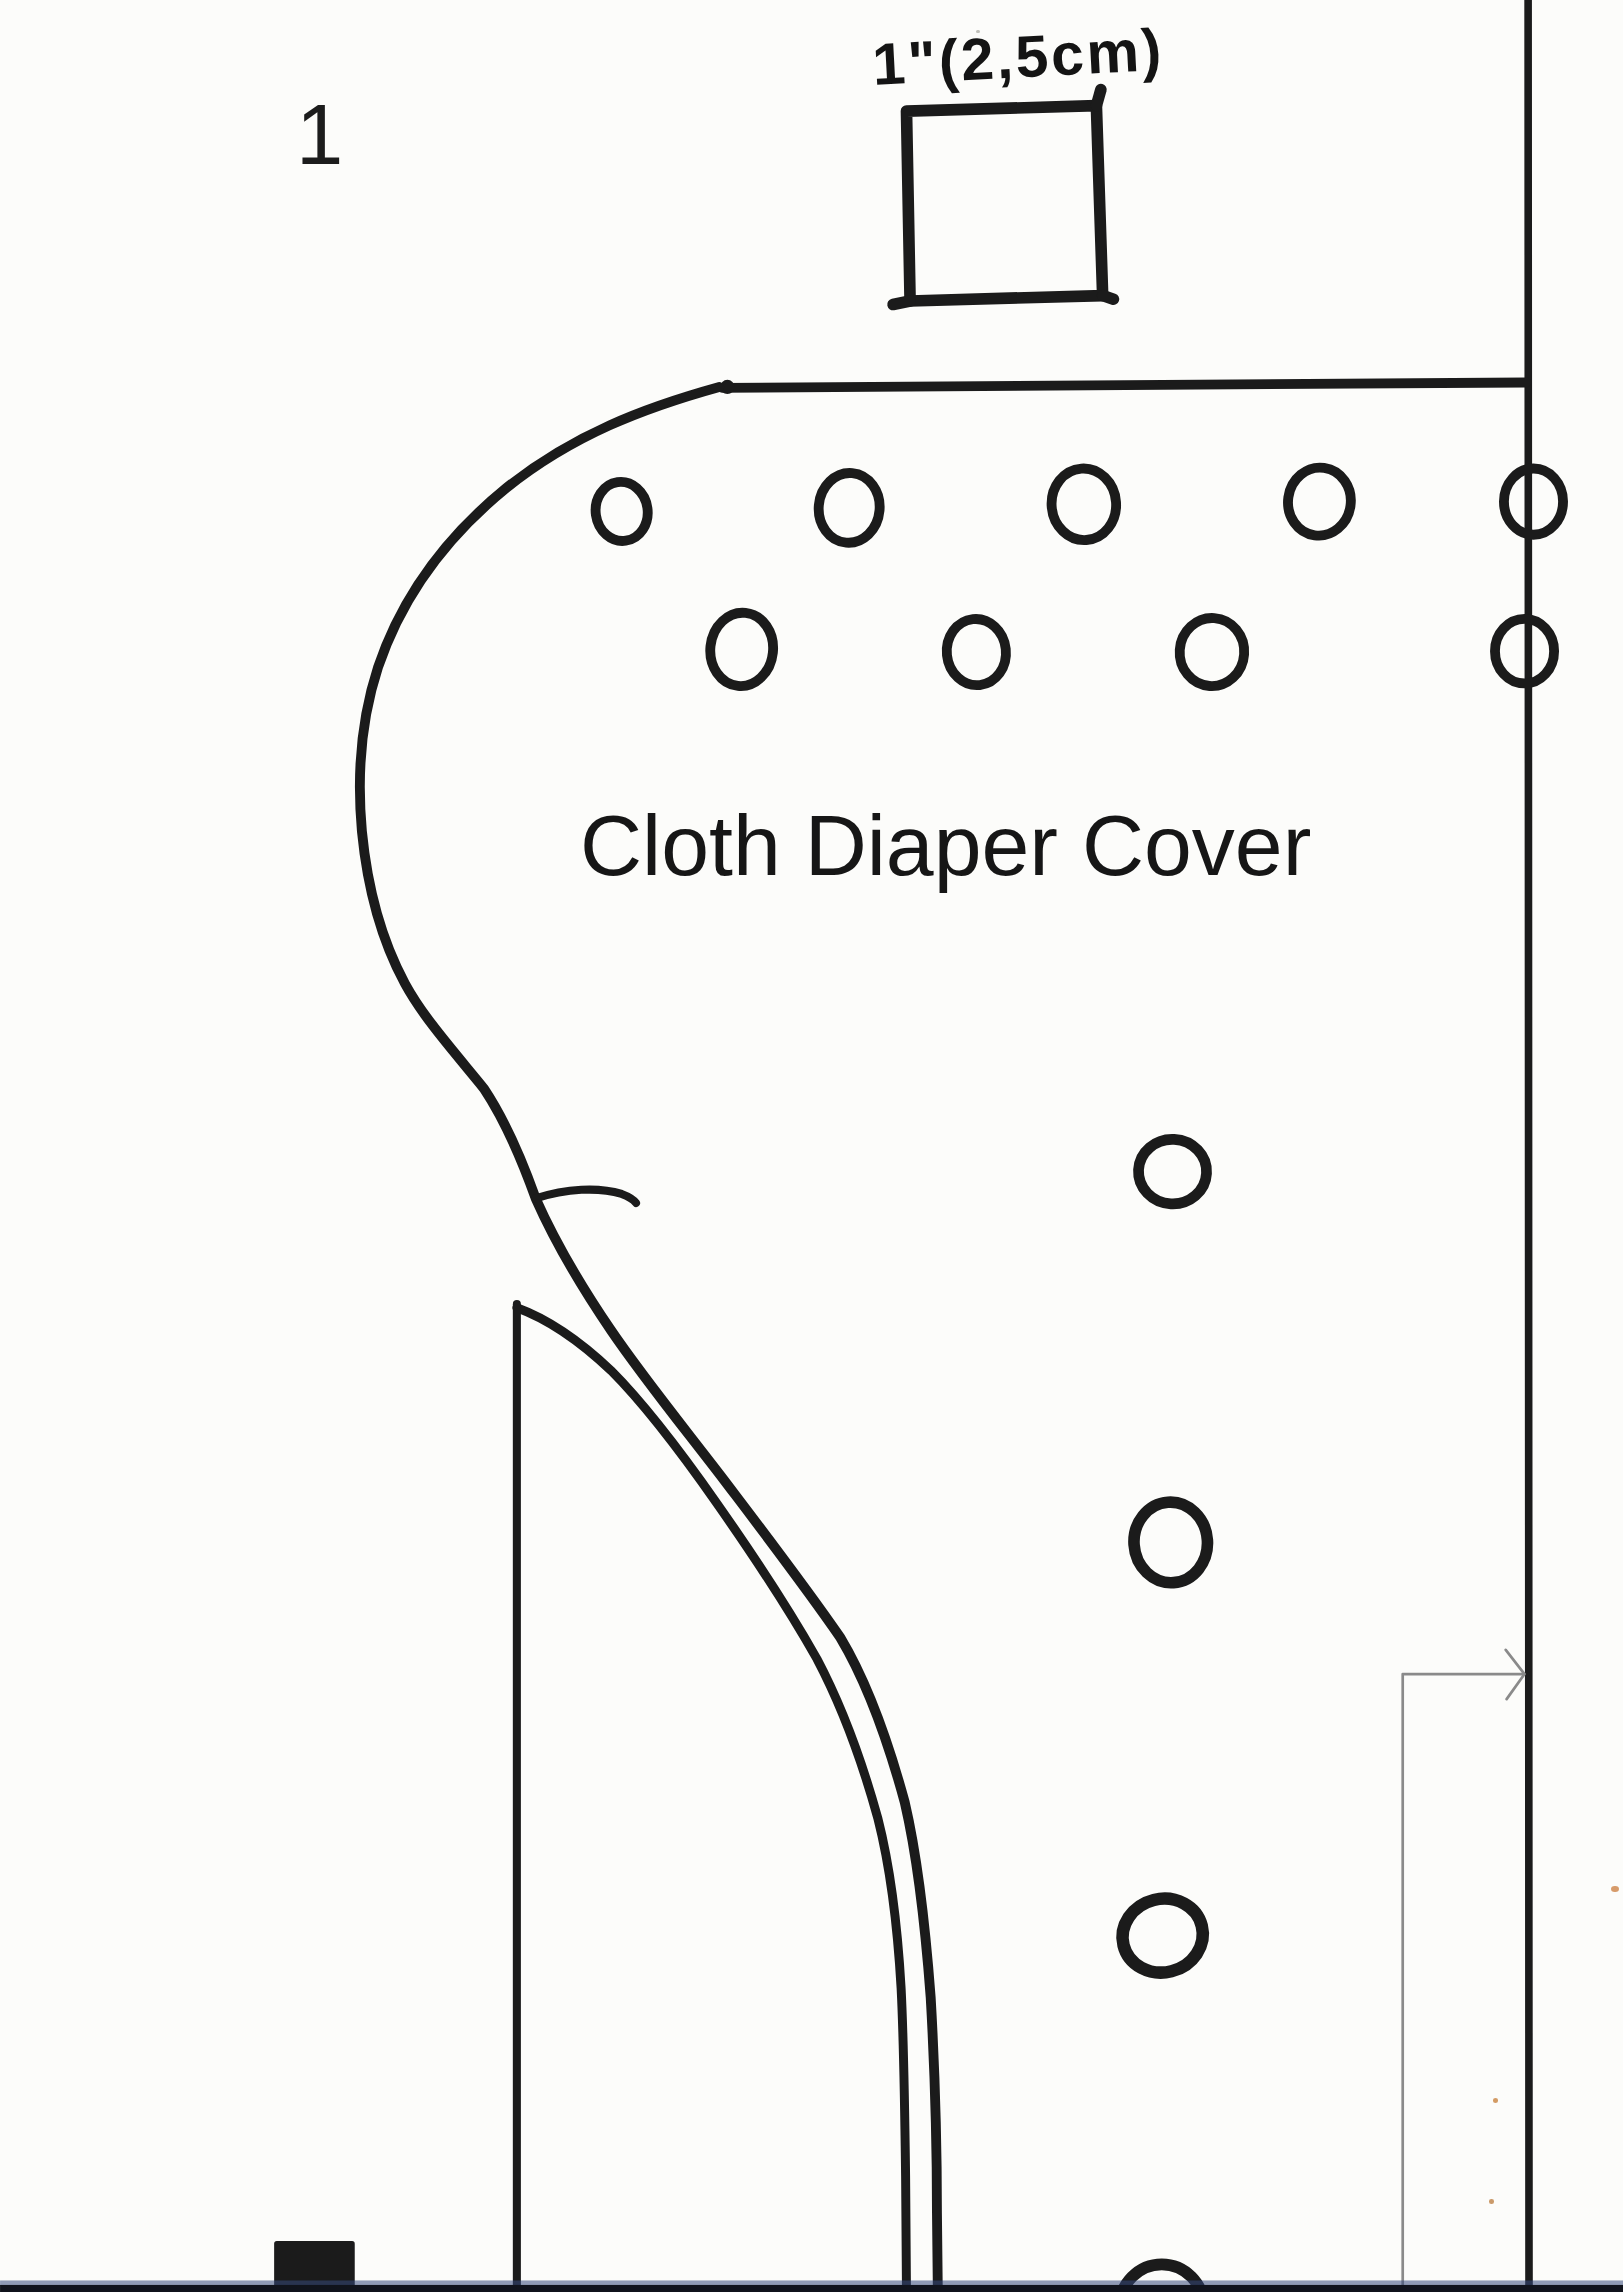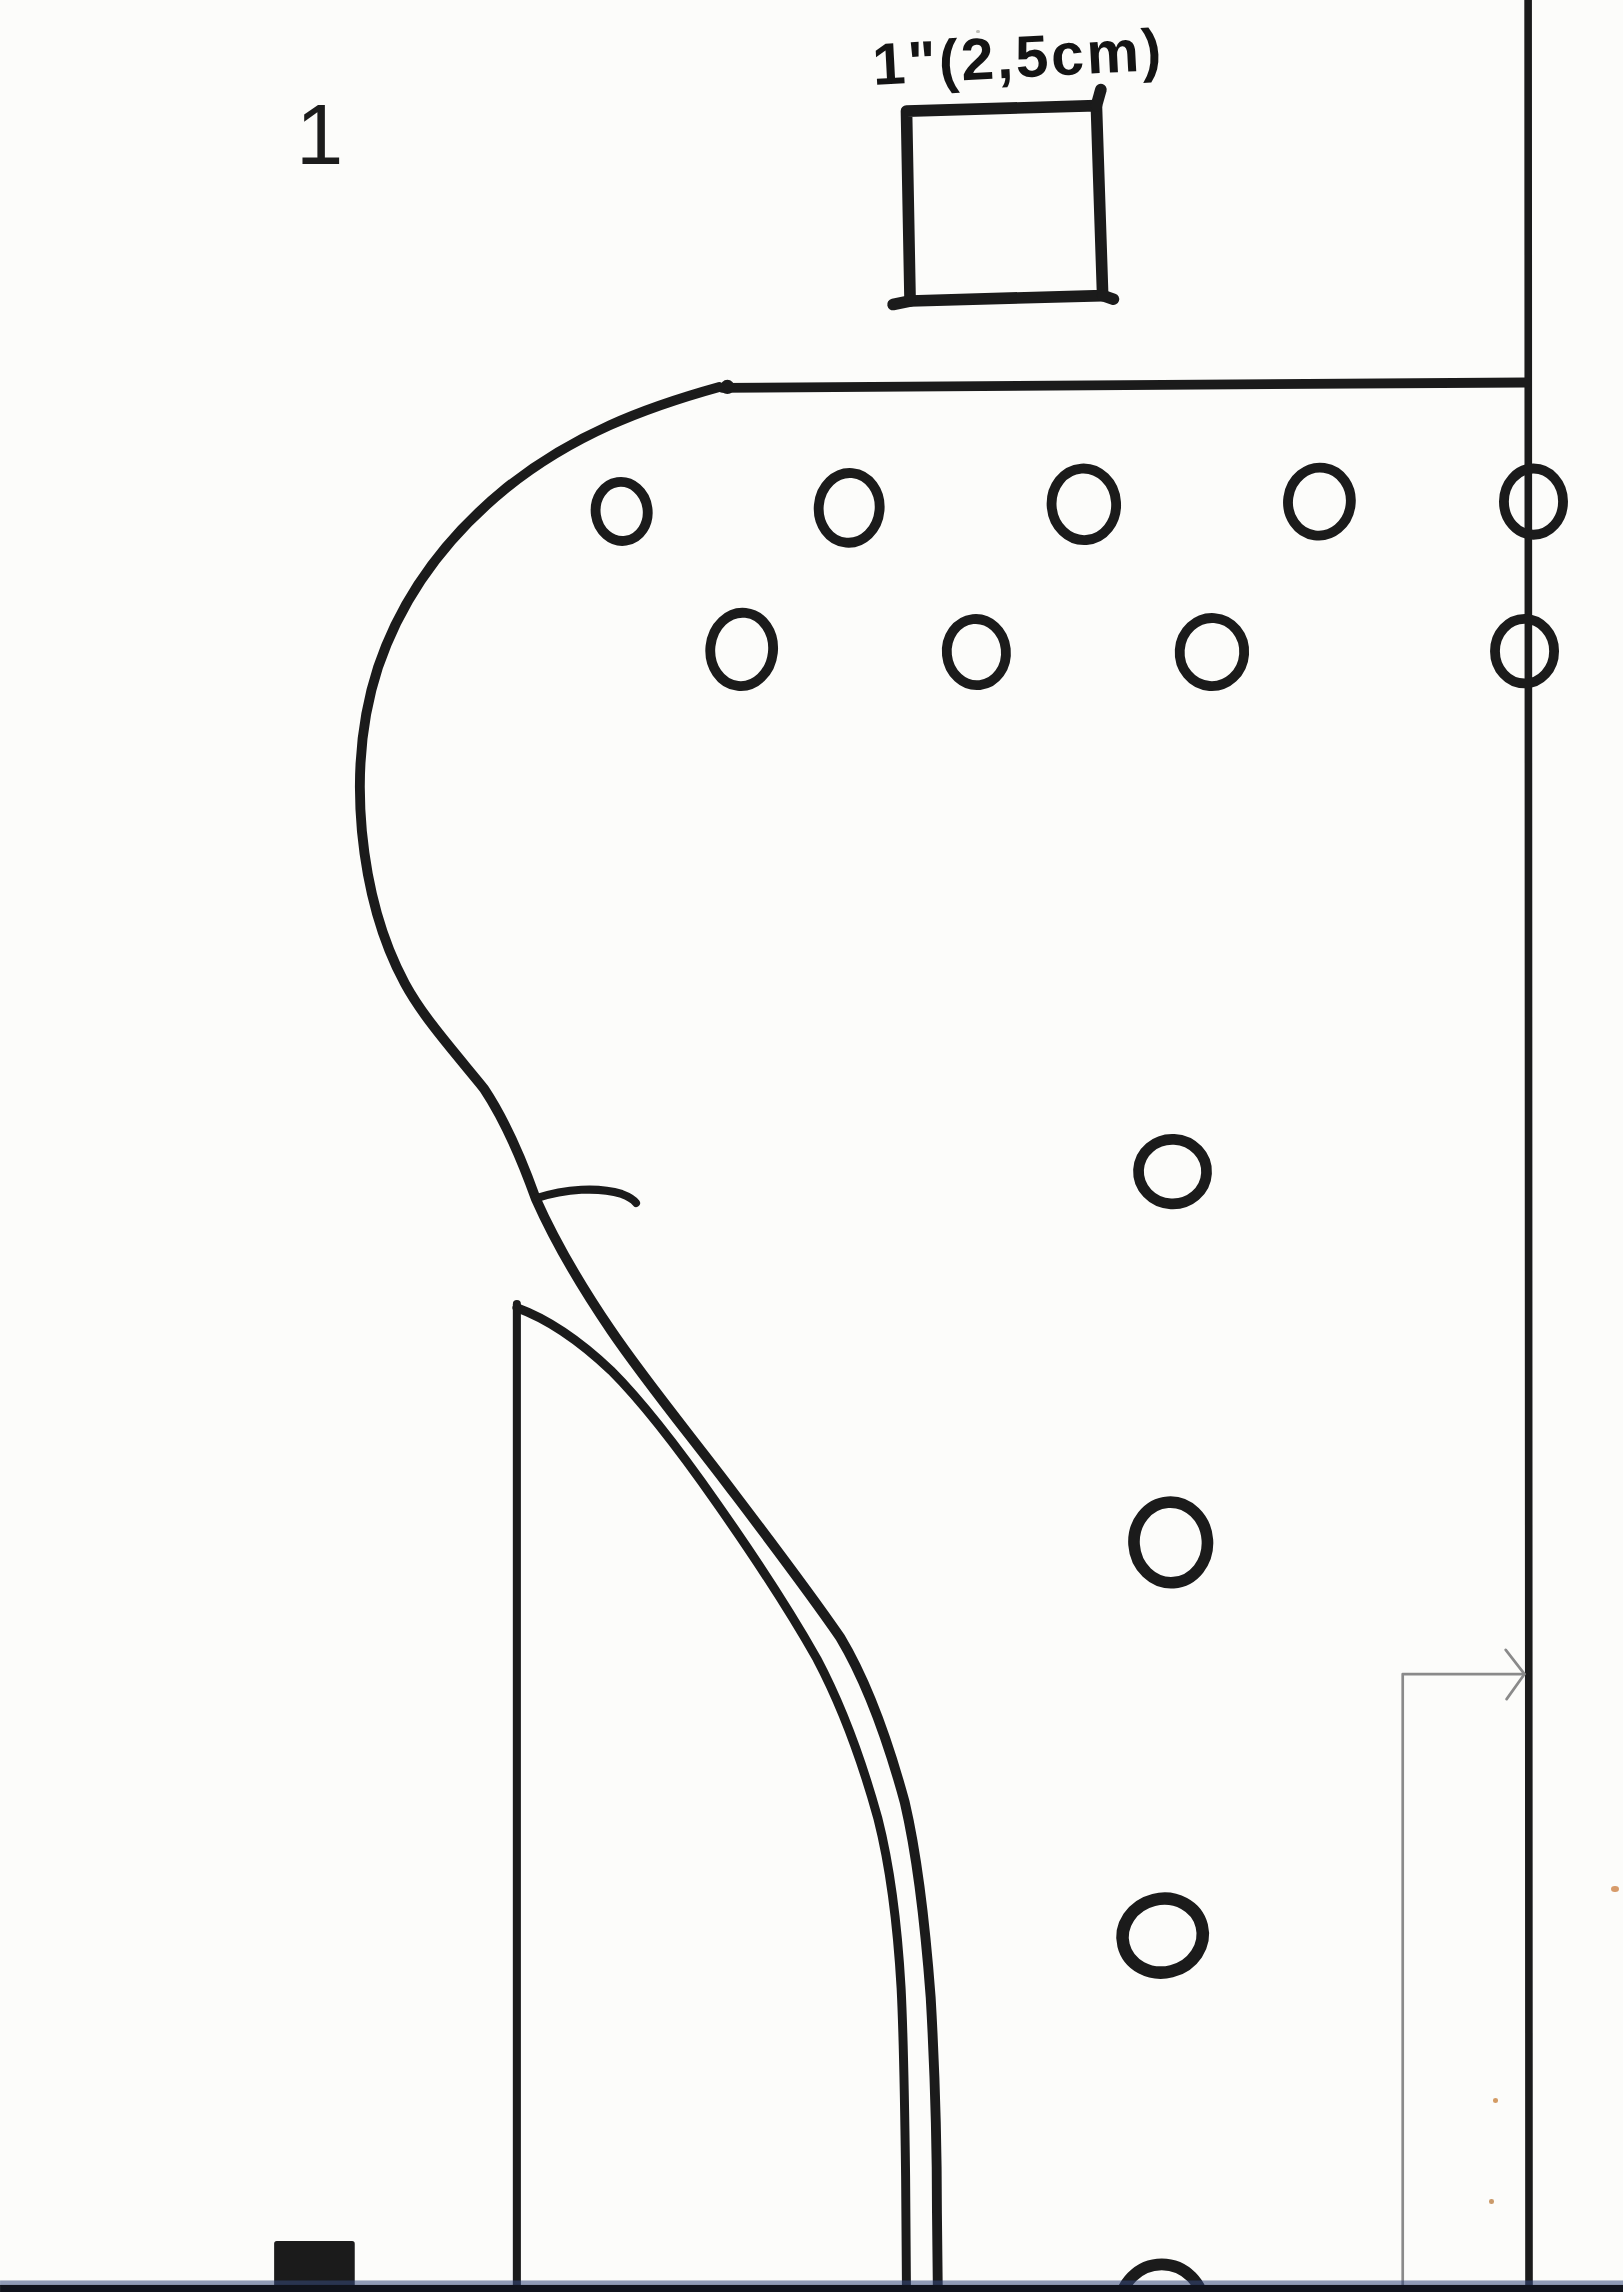--- a/index.html
+++ b/index.html
@@ -108,19 +108,20 @@
     </g>
 
     <g stroke="none">
       <rect x="0" y="2546" width="1813" height="6" opacity="0.55" fill="#35487c"></rect>
       <rect x="0" y="2551" width="1813" height="9" fill="#10131c"></rect>
     </g>
   </svg>
 
   <div class="txt page-number">1</div>
   <div class="txt scale-label">1"(2,5cm)</div>
+  <div class="txt title">Cloth Diaper Cover</div>
 
   <span class="speck s1"></span>
   <span class="speck s2"></span>
   <span class="speck s3"></span>
   <span class="speck s4"></span>
 </div>
 
 
 </body></html>

